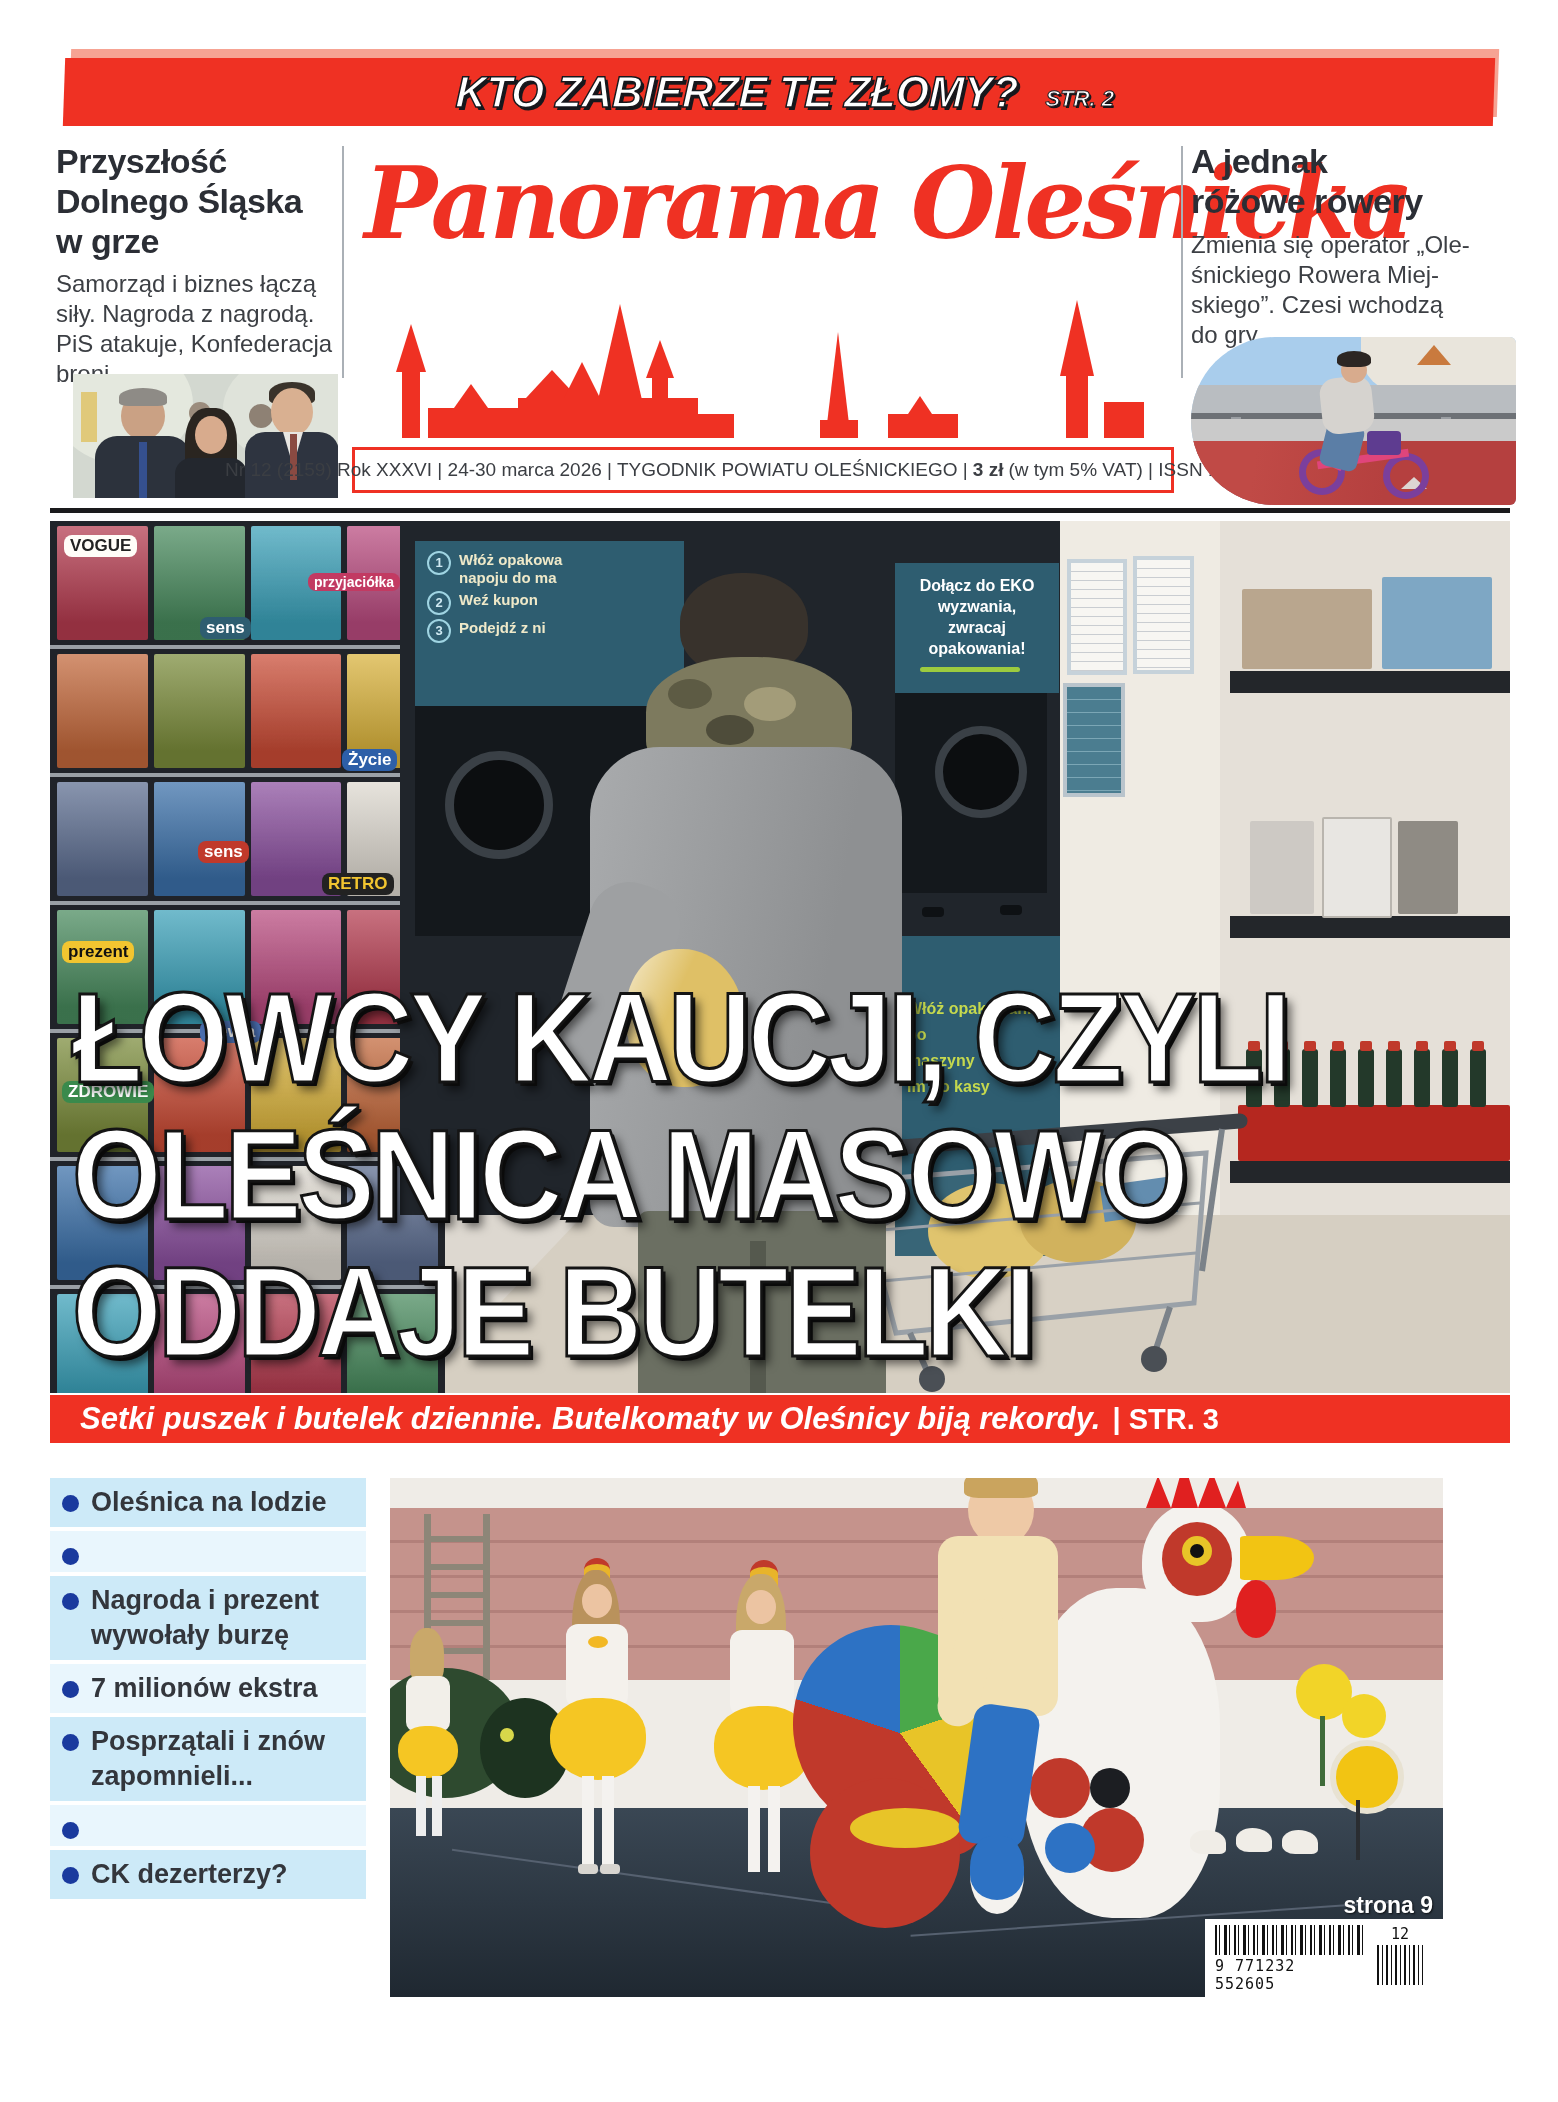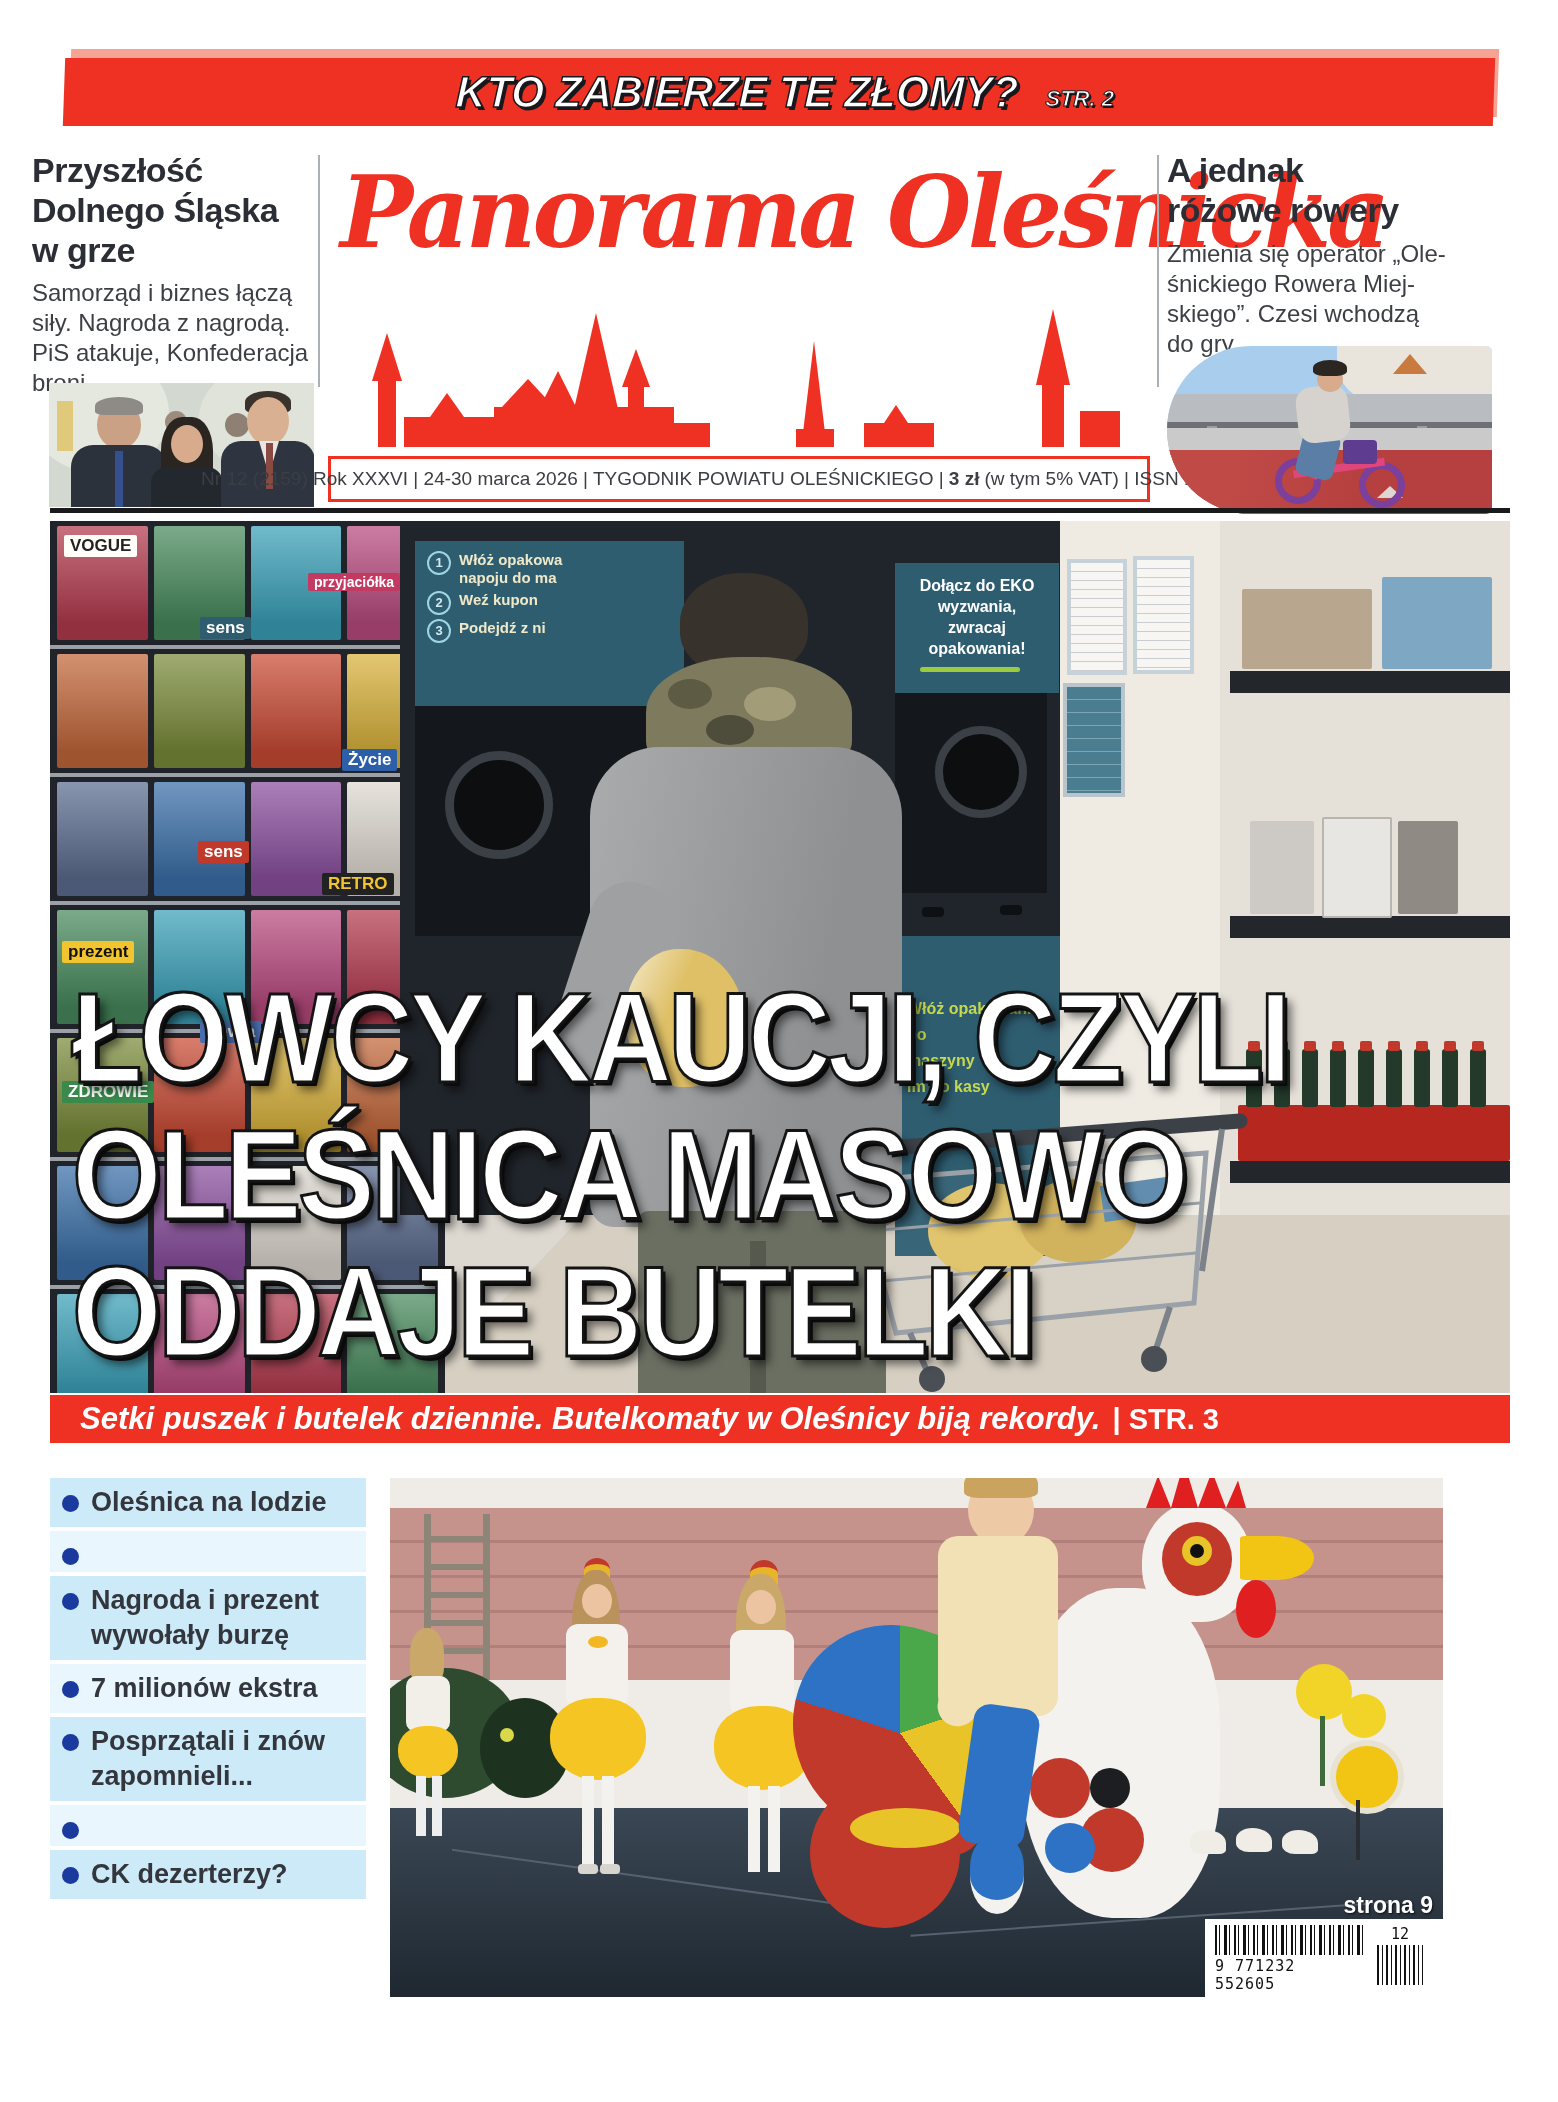--- a/index.html
+++ b/index.html
@@ -12,21 +12,21 @@
   .banner-shadow{left:6px;top:-9px;right:-4px;bottom:9px;background:#f6a393;transform:skewX(-2deg);}
   .banner{left:0;top:0;right:0;bottom:0;background:#ef3123;transform:skewX(-2deg);
           display:flex;align-items:center;justify-content:center;}
   .banner-title{font-size:44px;font-weight:800;font-style:italic;color:#fff;letter-spacing:0;
           -webkit-text-stroke:1.5px #17171c;text-shadow:3px 3px 0 #17171c;white-space:nowrap;
           transform:scaleX(.96);}
   .banner-ref{font-size:22px;font-weight:800;font-style:italic;color:#fff;margin-left:16px;
           -webkit-text-stroke:1px #17171c;text-shadow:2px 2px 0 #17171c;margin-top:14px;}
 
   
-  .header-row{left:32px;top:142px;width:1460px;height:364px;margin-top:9px;}
+  .header-row{left:56px;top:142px;width:1460px;height:364px;}
   .vdiv{width:2px;background:#aab0b6;top:4px;height:232px;}
   .teaser h2{margin:0;font-size:34px;line-height:1.17;font-weight:800;color:#2b2e35;
              letter-spacing:-.5px;white-space:pre-line;}
   .teaser .tbody{position:relative;font-size:24px;line-height:30px;color:#3c3f44;
              white-space:pre-line;margin-top:8px;}
   .teaser .tref{position:absolute;right:0;bottom:0;color:#ef3123;font-weight:800;font-size:27px;}
   .teaser-left{left:0;top:0;width:282px;height:364px;}
   .teaser-right{left:1135px;top:0;width:325px;height:364px;}
 
   
@@ -51,21 +51,21 @@
   .rule{left:50px;top:508px;width:1460px;height:10px;
         border-top:5px solid #1a1a1c;border-bottom:2px solid #9a9a9e;}
 
   
   .mainphoto{left:50px;top:521px;width:1460px;height:872px;overflow:hidden;background:#ddd8d0;}
   .mp-floor{left:0;top:0;right:0;bottom:0;background:#d6cfc2;
         clip-path:polygon(25% 100%,38% 77%,60% 72%,100% 67%,100% 100%,0 100%);}
   .rack{left:0;top:0;width:395px;height:872px;background:#202329;padding:0;}
   .rackrow{display:flex;height:120px;padding:2px 4px;border-bottom:4px solid #9aa0a6;}
   .rackcell{flex:1;margin:3px;border-radius:2px;}
-  .maglabel{position:absolute;font-weight:800;padding:1px 6px;border-radius:2px;font-size:17px;z-index:3;}
+  .maglabel{position:absolute;font-weight:800;padding:1px 6px;border-radius:8px;font-size:17px;z-index:3;}
   .darkunit{left:350px;top:0;width:660px;height:694px;background:#20252b;}
   .tealA{left:365px;top:20px;width:245px;height:150px;background:#2e5d70;padding:10px 12px;}
   .step{display:flex;margin-bottom:4px;color:#efe9c9;font-size:15px;line-height:18px;font-weight:700;}
   .stepnum{width:20px;height:20px;border:2px solid #9fd4e2;border-radius:50%;color:#cfe9f2;
         font-size:13px;display:flex;align-items:center;justify-content:center;margin-right:8px;flex-shrink:0;}
   .steptext{white-space:pre-line;}
   .machB-header{left:845px;top:42px;width:152px;height:118px;background:#2e5d70;color:#fff;
         font-weight:800;font-size:16px;line-height:21px;text-align:center;padding:12px 6px 0 6px;white-space:pre-line;}
   .machB-underline{left:870px;top:146px;width:100px;height:5px;background:#9ccb3f;border-radius:3px;z-index:2;}
   .machB-window{left:845px;top:172px;width:152px;height:200px;background:#14181c;}

